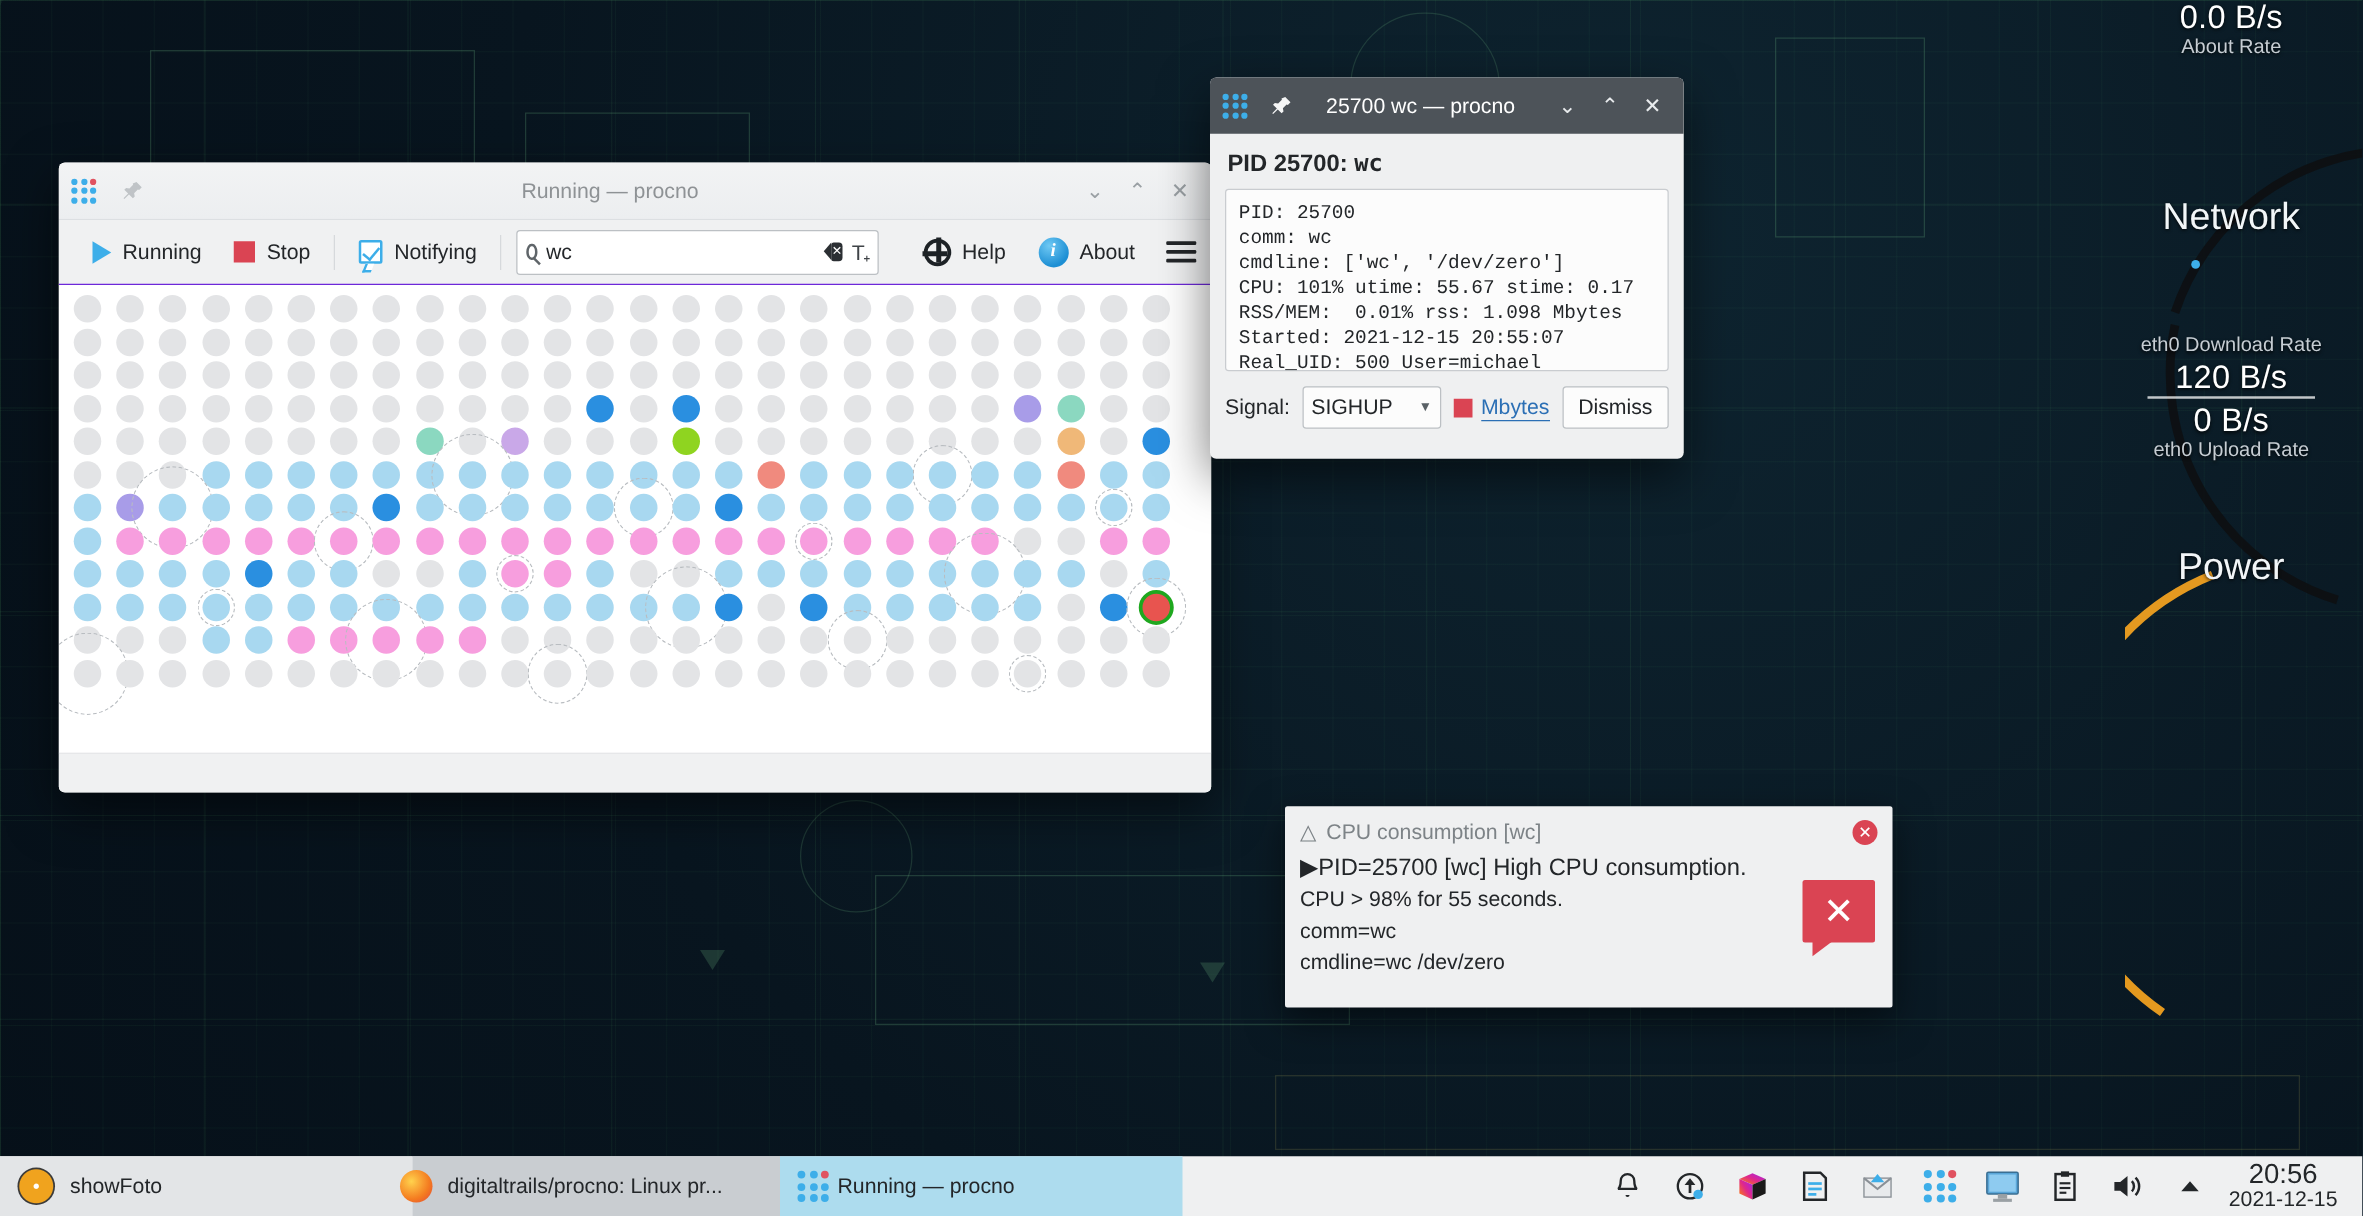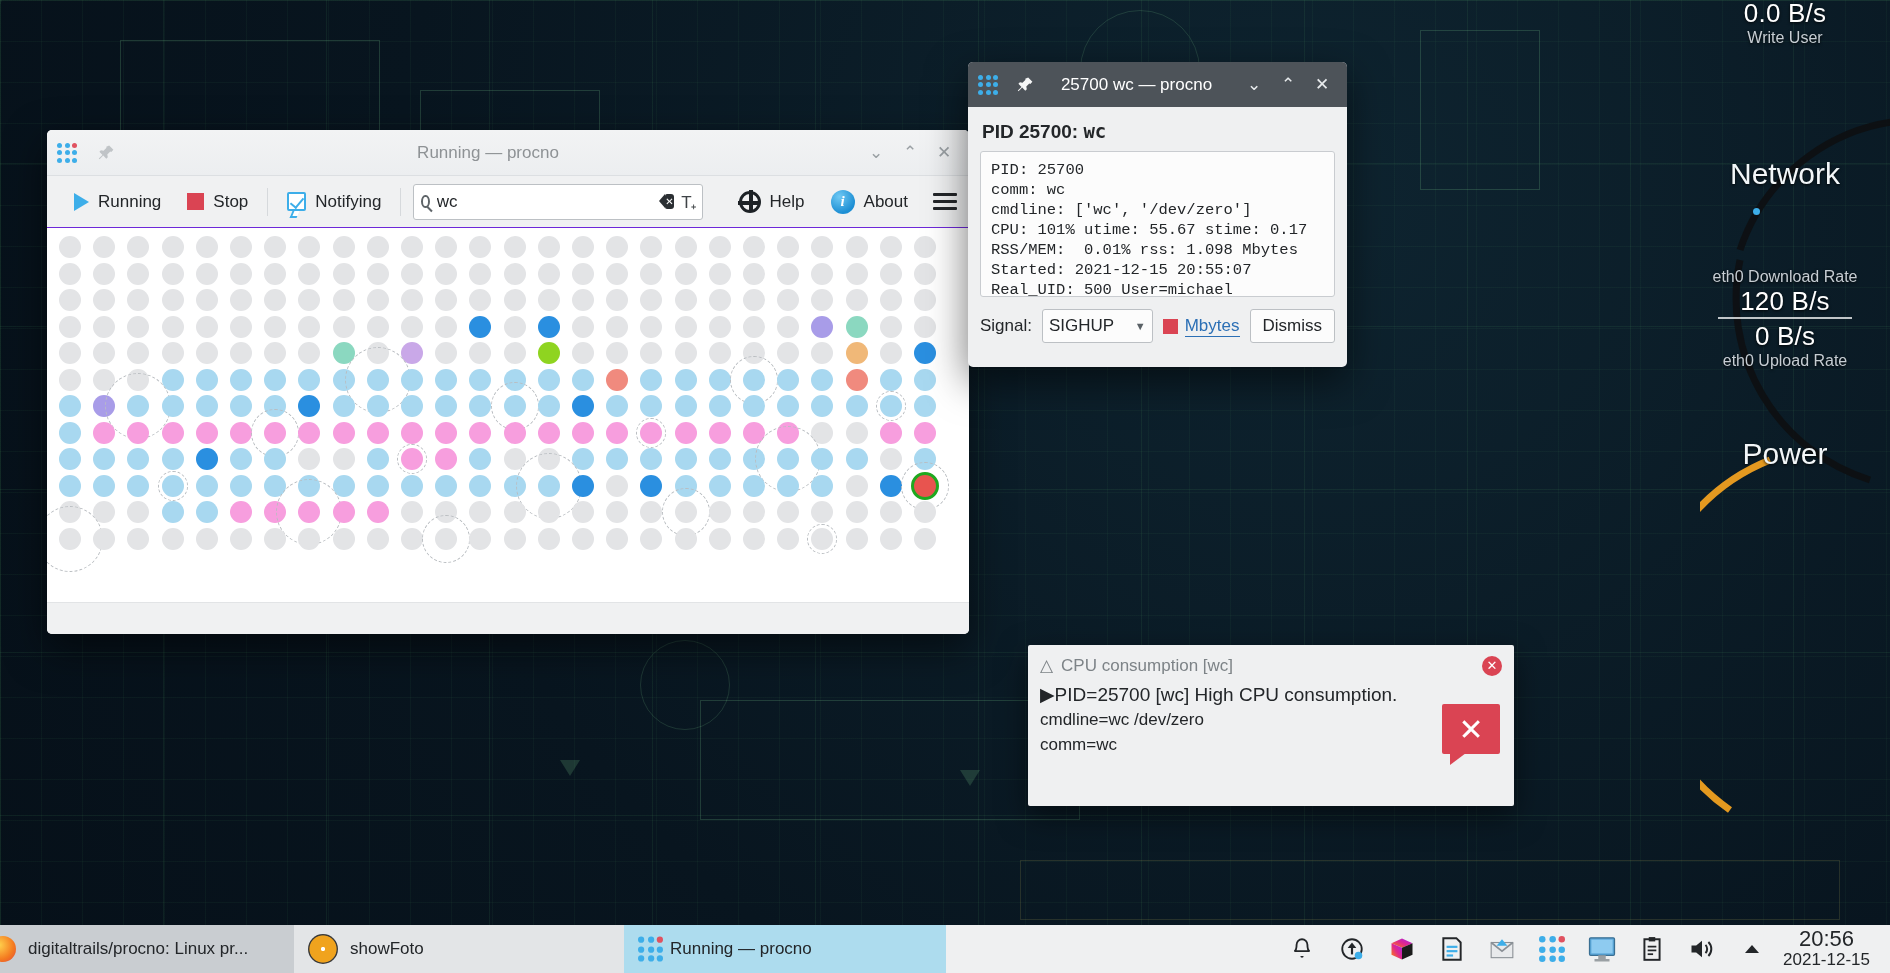--- a/index.html
+++ b/index.html
@@ -207,21 +207,21 @@
   </svg>
 
   <svg class="arc-wrap" style="left:1720px;top:100px;width:220px;height:400px;">
     <path d="M 20 150 A 190 190 0 0 1 200 20" stroke="#0d0f12" stroke-width="7" fill="none" opacity="0.9"></path>
     <path d="M 20 160 A 190 190 0 0 0 150 380" stroke="#0d0f12" stroke-width="7" fill="none" opacity="0.9"></path>
   </svg>
   <div class="dot-marker" style="left:1753px;top:208px;"></div>
 
   <div class="widget" style="left:1680px;top:-2px;width:210px;">
     <div class="big">0.0 B/s</div>
-    <div class="lbl">Write User</div>
+    <div class="lbl">About Rate</div>
   </div>
 
   <div class="widget" style="left:1680px;top:157px;width:210px;">
     <div class="huge">Network</div>
   </div>
 
   <div class="widget" style="left:1650px;top:268px;width:270px;">
     <div class="lbl">eth0 Download Rate</div>
     <div class="big" style="border-bottom:2px solid rgba(255,255,255,.75); display:inline-block; padding:0 22px; margin-bottom:2px;">120 B/s</div>
     <div class="big">0 B/s</div>
@@ -689,34 +689,35 @@
 </div>
 
 <div id="notif-wrap">
   <div class="notif-head">
     <span class="warn">△</span>
     <span class="title">CPU consumption [wc]</span>
     <span class="notif-close">✕</span>
   </div>
   <div class="notif-body">
     <div class="line first">▶PID=25700 [wc] High CPU consumption.</div>
+    <div class="line">CPU &gt; 98% for 55 seconds.</div>
+    <div class="line">comm=wc</div>
     <div class="line">cmdline=wc /dev/zero</div>
-    <div class="line">comm=wc</div>
     <div class="notif-icon">✕</div>
   </div>
 </div>
 
 <div id="taskbar">
+  <div class="task t2">
+    <span style="width:30px;height:30px;border-radius:50%;background:radial-gradient(circle at 50% 50%,#fff 8%,#f0a31e 12% 62%,#3a3a3a 66%);display:block;"></span>
+    <span class="lbl">showFoto</span>
+  </div>
   <div class="task t1">
     <span style="width:26px;height:26px;border-radius:50%;background:radial-gradient(circle at 35% 35%,#ffd24d,#f47b20 60%,#e0453a);display:block;margin-left:-24px;"></span>
     <span class="lbl">digitaltrails/procno: Linux pr...</span>
-  </div>
-  <div class="task t2">
-    <span style="width:30px;height:30px;border-radius:50%;background:radial-gradient(circle at 50% 50%,#fff 8%,#f0a31e 12% 62%,#3a3a3a 66%);display:block;"></span>
-    <span class="lbl">showFoto</span>
   </div>
   <div class="task t3">
     <span class="dots9" style="transform:scale(1.25);transform-origin:left center;">
       <i></i>
         <i></i>
         <i class="red"></i>
         <i></i>
         <i></i>
         <i></i>
         <i></i>

